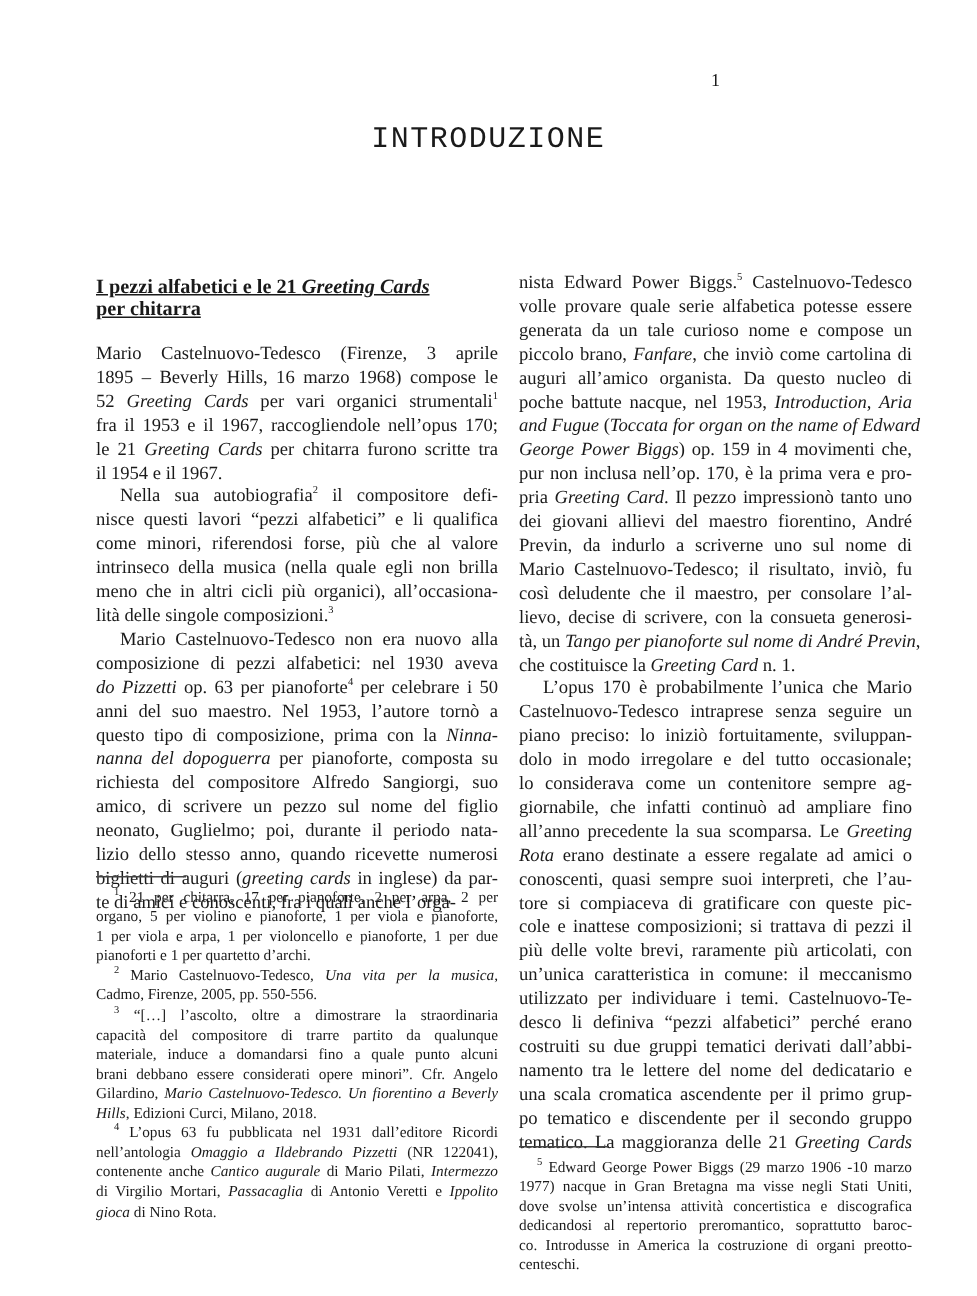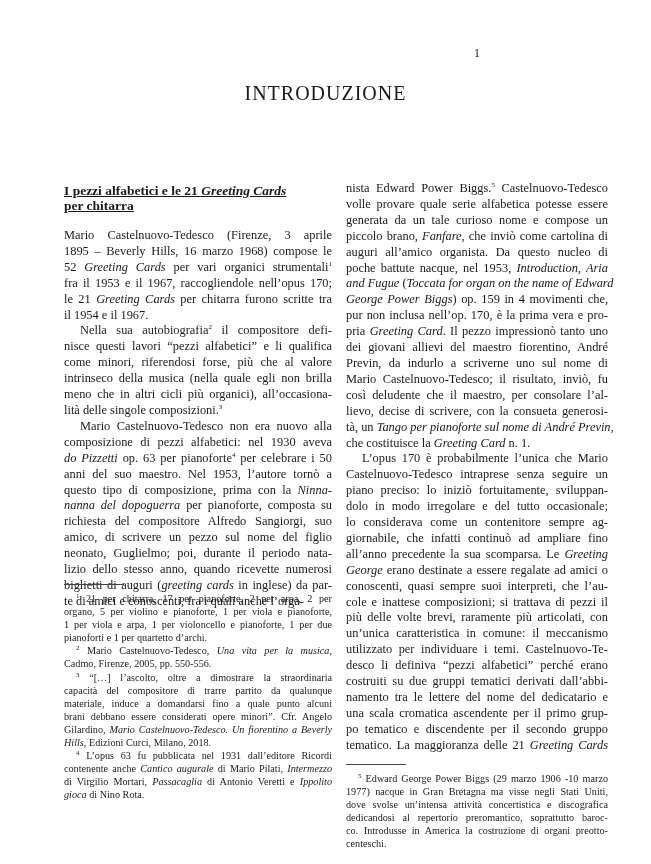--- a/index.html
+++ b/index.html
@@ -1,21 +1,21 @@
 <!DOCTYPE html>
 <html><head>
 <meta charset="utf-8">
 <style>
   html, body { margin: 0; padding: 0; background: #ffffff; }
   body { width: 651px; height: 864px; position: relative; overflow: hidden;
          font-family: "DejaVu Serif", "Liberation Serif", serif; color: #1a1a1a; }
   .page-number { position: absolute; left: 474px; top: 46px; font-size: 12px;
                  font-family: "Liberation Serif", serif; }
   .page-title { position: absolute; left: 0; width: 651px; top: 82px; text-align: center;
-                font-family: Liberation Serif, serif; font-size: 20px; letter-spacing: 1px; margin: 0; font-weight: normal; }
+                font-family: Liberation Mono, monospace; font-size: 20px; letter-spacing: 1px; margin: 0; font-weight: normal; }
   .col { position: absolute; top: 183px; width: 268px; }
   .col-left { left: 64px; }
   .col-right { left: 346px; top: 181px; width: 262px; }
   .section-title { font-family: "Liberation Serif", serif; font-weight: bold; font-size: 13.5px;
                    line-height: 15px; margin: 0 0 15px 0; text-decoration: underline; }
   .section-title i { font-weight: bold; }
   .body-text { font-family: "Liberation Serif", serif; font-size: 12.4px; line-height: 15.9px;
                text-align: justify; margin: 0; }
   .line { display: block; text-align: justify; text-align-last: justify; white-space: nowrap; }
   .line.last { text-align-last: left; }
@@ -84,22 +84,23 @@
       <span class="line">lievo, decise di scrivere, con la consueta generosi-</span>
       <span class="line">tà, un <i>Tango per pianoforte sul nome di André Previn</i>,</span>
       <span class="line last">che costituisce la <i>Greeting Card</i> n. 1.</span>
       <span class="line" style="text-indent: 16px;">L’opus 170 è probabilmente l’unica che Mario</span>
       <span class="line">Castelnuovo-Tedesco intraprese senza seguire un</span>
       <span class="line">piano preciso: lo iniziò fortuitamente, sviluppan-</span>
       <span class="line">dolo in modo irregolare e del tutto occasionale;</span>
       <span class="line">lo considerava come un contenitore sempre ag-</span>
       <span class="line">giornabile, che infatti continuò ad ampliare fino</span>
       <span class="line">all’anno precedente la sua scomparsa. Le <i>Greeting</i></span>
-      <span class="line"><i>George</i> erano destinate a essere regalate ad amici o</span>
+      <span class="line"><i>Rota</i> erano destinate a essere regalate ad amici o</span>
       <span class="line">conoscenti, quasi sempre suoi interpreti, che l’au-</span>
+      <span class="line">tore si compiaceva di gratificare con queste pic-</span>
       <span class="line">cole e inattese composizioni; si trattava di pezzi il</span>
       <span class="line">più delle volte brevi, raramente più articolati, con</span>
       <span class="line">un’unica caratteristica in comune: il meccanismo</span>
       <span class="line">utilizzato per individuare i temi. Castelnuovo-Te-</span>
       <span class="line">desco li definiva “pezzi alfabetici” perché erano</span>
       <span class="line">costruiti su due gruppi tematici derivati dall’abbi-</span>
       <span class="line">namento tra le lettere del nome del dedicatario e</span>
       <span class="line">una scala cromatica ascendente per il primo grup-</span>
       <span class="line">po tematico e discendente per il secondo gruppo</span>
       <span class="line">tematico. La maggioranza delle 21 <i>Greeting Cards</i></span>
@@ -122,20 +123,21 @@
       <div>
         <span class="line first"><sup>3</sup> “[…] l’ascolto, oltre a dimostrare la straordinaria</span>
         <span class="line">capacità del compositore di trarre partito da qualunque</span>
         <span class="line">materiale, induce a domandarsi fino a quale punto alcuni</span>
         <span class="line">brani debbano essere considerati opere minori”. Cfr. Angelo</span>
         <span class="line">Gilardino, <i>Mario Castelnuovo-Tedesco. Un fiorentino a Beverly</i></span>
         <span class="line last"><i>Hills</i>, Edizioni Curci, Milano, 2018.</span>
       </div>
       <div>
         <span class="line first"><sup>4</sup> L’opus 63 fu pubblicata nel 1931 dall’editore Ricordi</span>
+        <span class="line">nell’antologia <i>Omaggio a Ildebrando Pizzetti</i> (NR 122041),</span>
         <span class="line">contenente anche <i>Cantico augurale</i> di Mario Pilati, <i>Intermezzo</i></span>
         <span class="line">di Virgilio Mortari, <i>Passacaglia</i> di Antonio Veretti e <i>Ippolito</i></span>
         <span class="line last"><i>gioca</i> di Nino Rota.</span>
       </div>
     </div>
 </div>
 
 <div class="fn-area fn-right">
   <div class="fn-rule"></div>
   <div class="fn">

